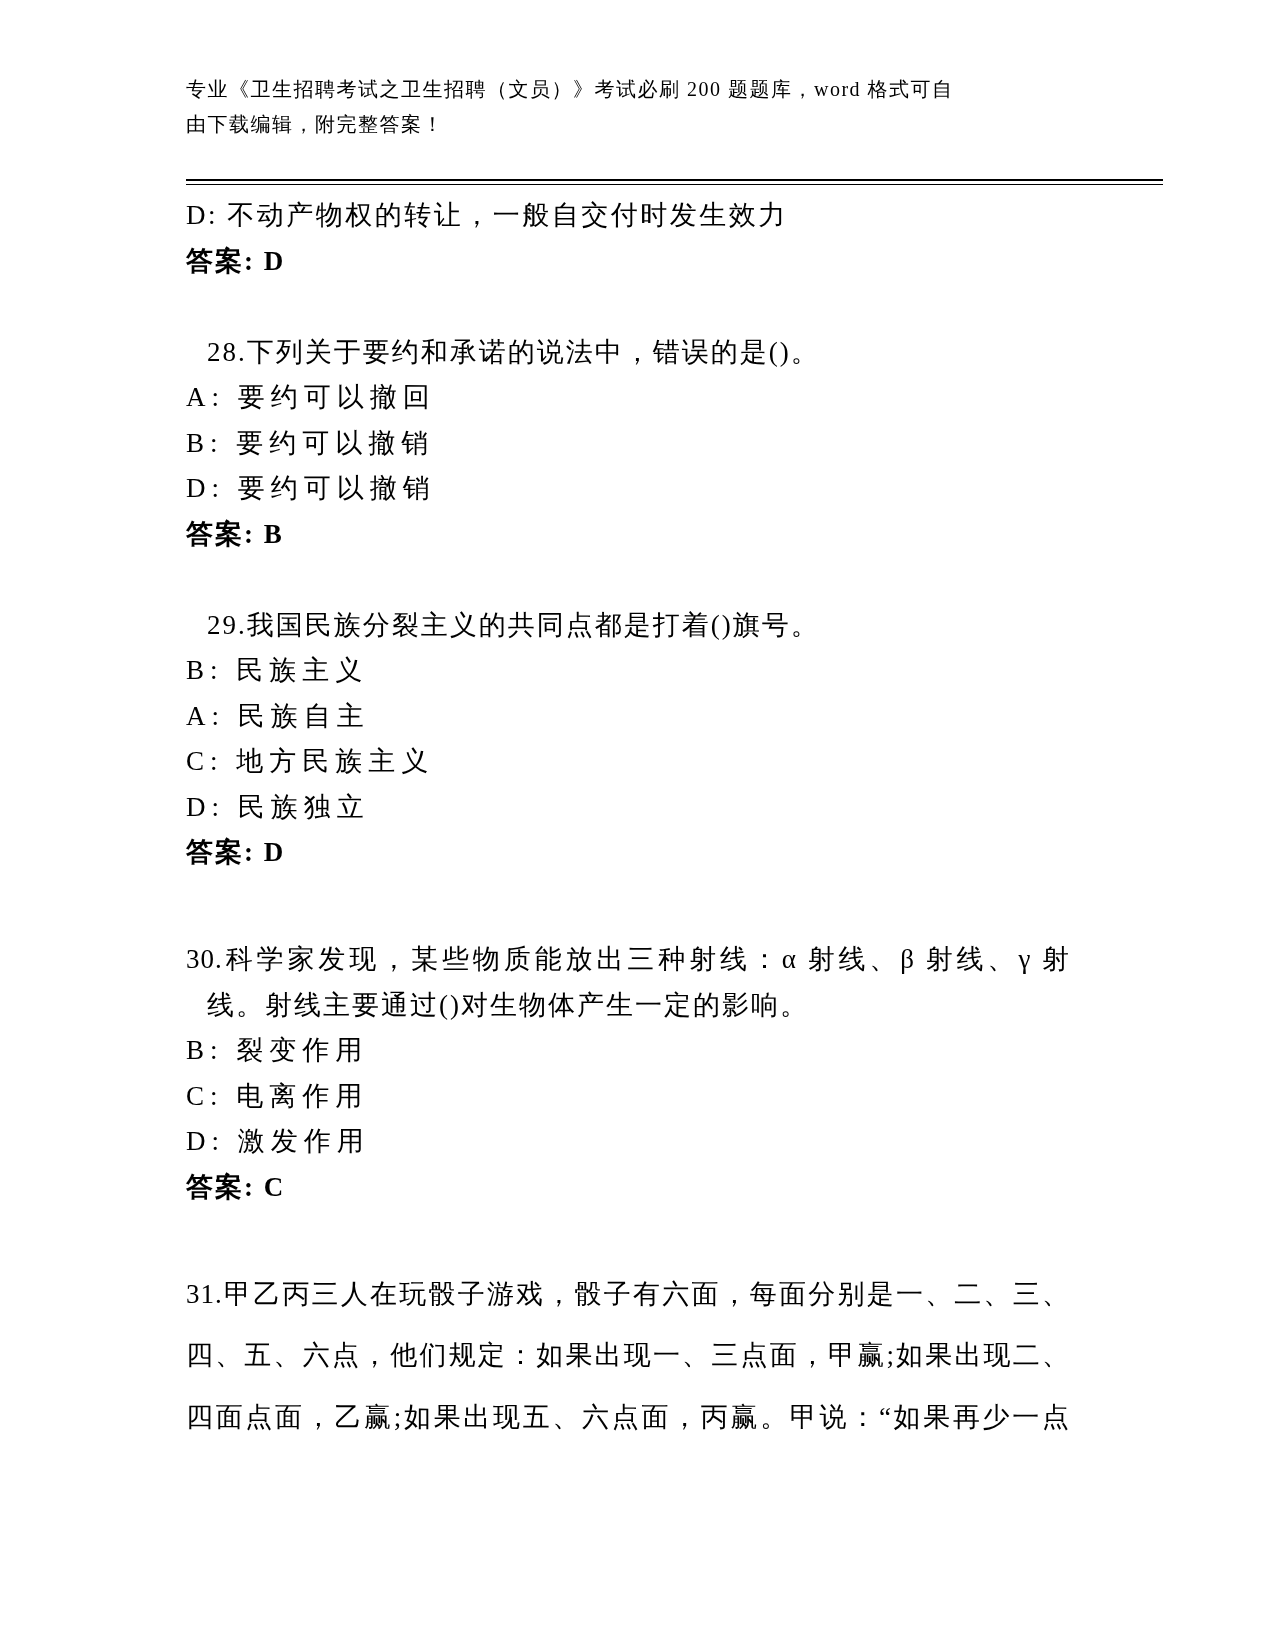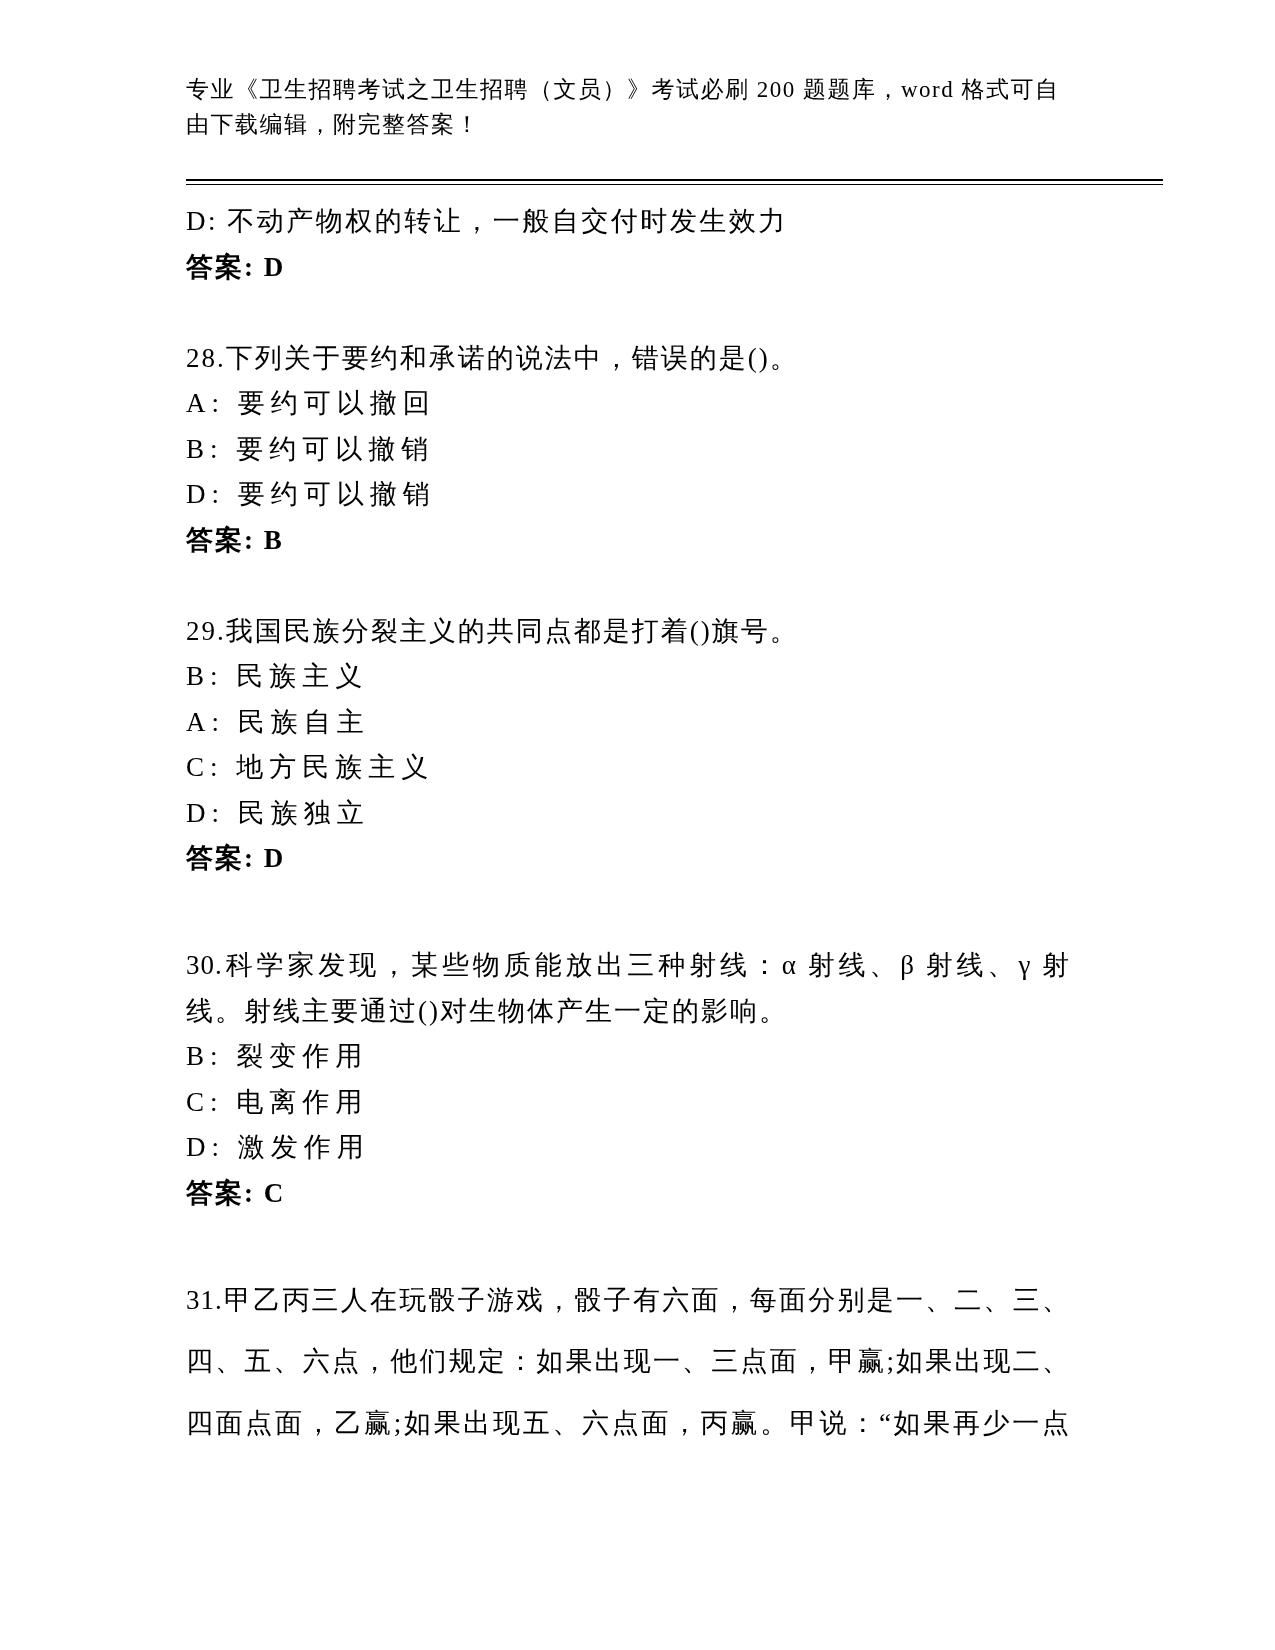--- a/index.html
+++ b/index.html
@@ -24,49 +24,49 @@
   }
   .header {
     position: absolute;
     left: 186px;
     top: 72px;
     width: 978px;
   }
   .hline {
     height: 35px;
     line-height: 35px;
-    font-size: 23px;
+    font-size: 20px;
     letter-spacing: 1.5px;
     white-space: nowrap;
   }
   .rule {
     position: absolute;
     left: 186px;
     top: 179px;
     width: 977px;
     height: 6px;
     box-sizing: border-box;
     border-top: 2.5px solid #000;
     border-bottom: 1.5px solid #000;
   }
   .content {
     position: absolute;
     left: 186px;
-    top: 199px;
+    top: 193px;
     width: 884px;
     font-family: Liberation Serif, serif;
   }
   .line {
     height: 45.5px;
     line-height: 45.5px;
     font-size: 27px;
     white-space: nowrap;
   }
   
-  .line.q { letter-spacing: 2px; }
+  .line.q { letter-spacing: 2px; margin-left: 21px; }
   
   .line.qj {
     letter-spacing: 1px;
     white-space: normal;
     text-align: justify;
     text-align-last: justify;
     text-justify: inter-character;
     margin-top: 16px;
   }
   

